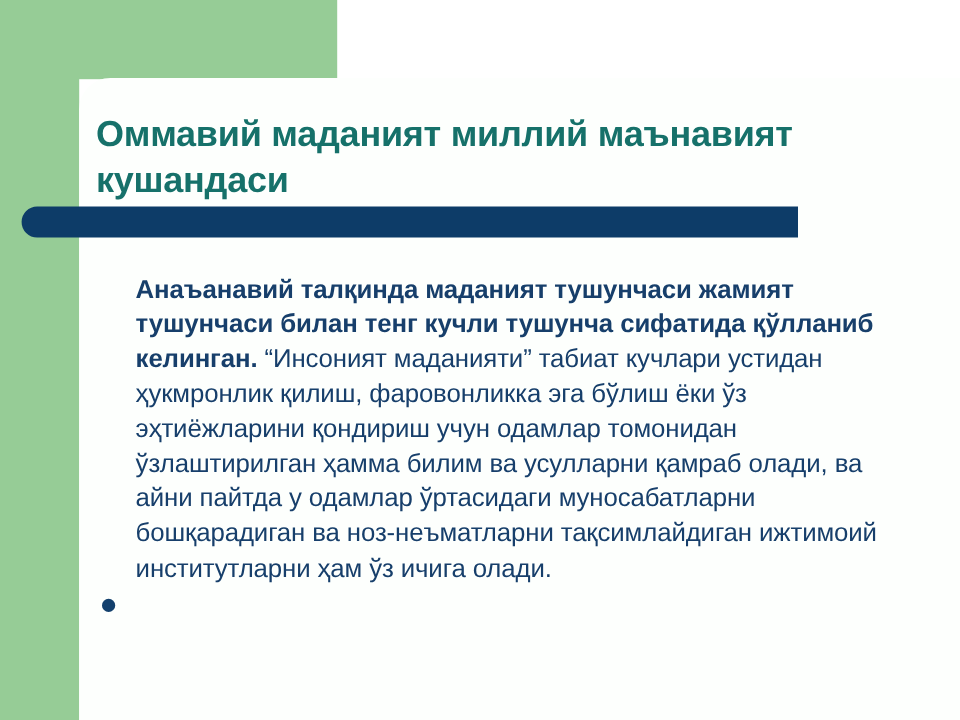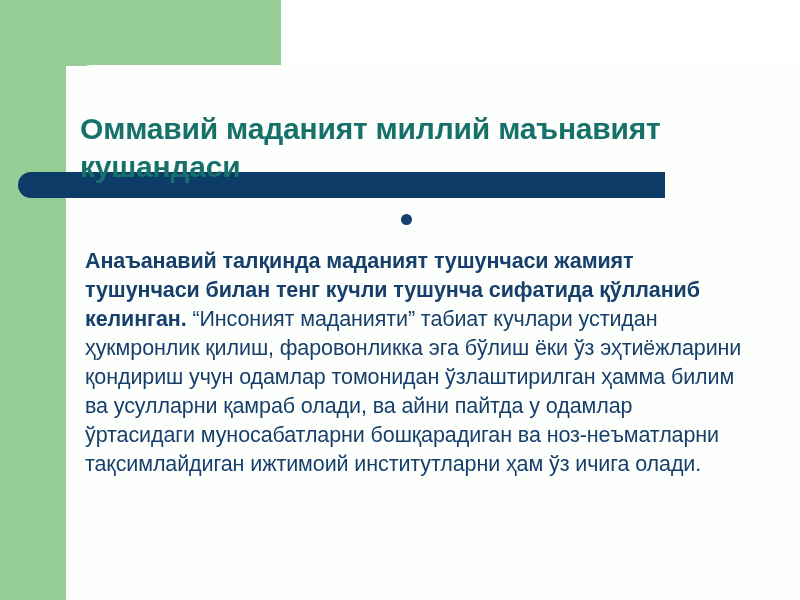--- a/index.html
+++ b/index.html
@@ -62,41 +62,40 @@
     height: 26px;
     background: #0d3c68;
     border-top-left-radius: 13px;
     border-bottom-left-radius: 13px;
   }
 
   
   .title {
     position: absolute;
     left: 80px;
-    top: 90px;
+    top: 74px;
     width: 660px;
     color: #16716a;
     font-size: 30px;
     font-weight: bold;
     line-height: 1.27;
     letter-spacing: -0.2px;
   }
 
   
   .body-block {
     position: absolute;
     left: 85px;
     top: 205px;
     width: 660px;
   }
 
   .bullet-row {
     display: flex;
-    align-items: center;
-    flex-direction: column;
+    align-items: flex-end;
   }
 
   .bullet-dot {
     flex: 0 0 auto;
     width: 11px;
     height: 11px;
     border-radius: 50%;
     background: #13406d;
     margin-top: 9px;
     margin-right: 17px;

